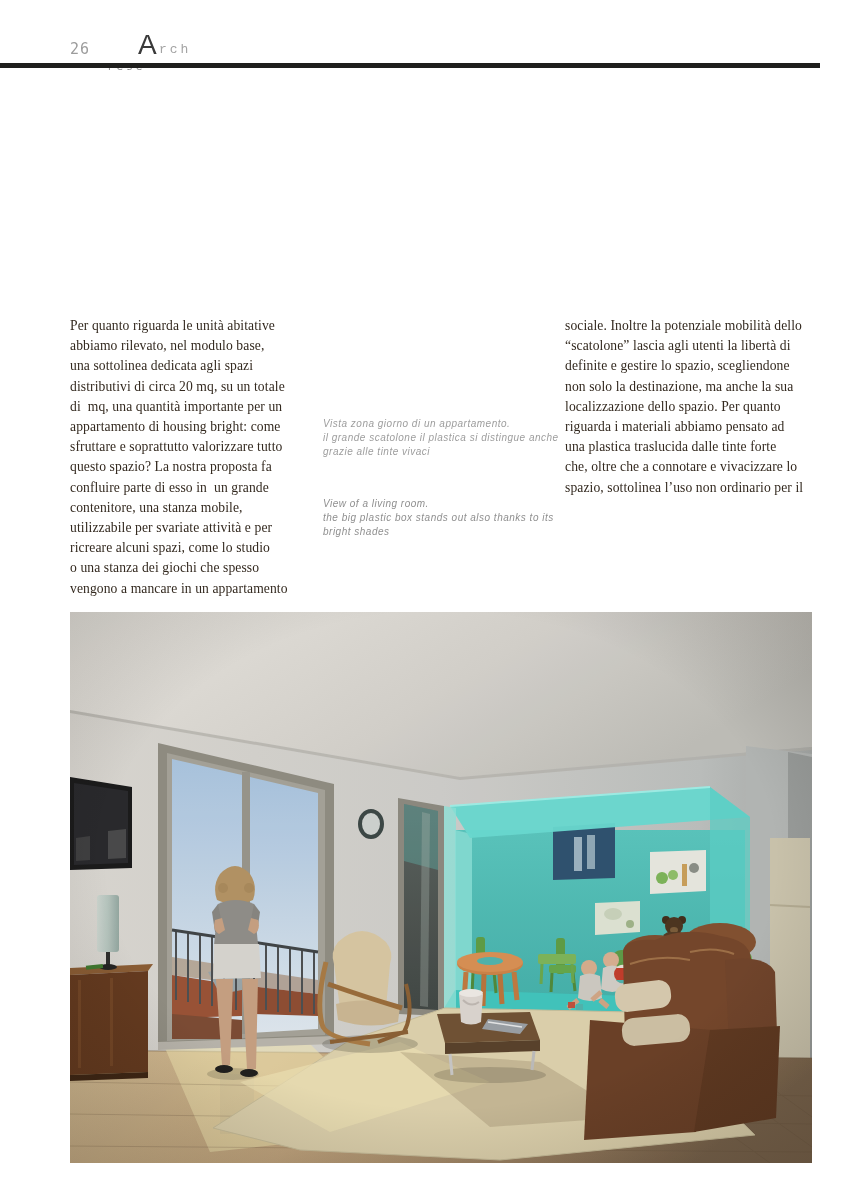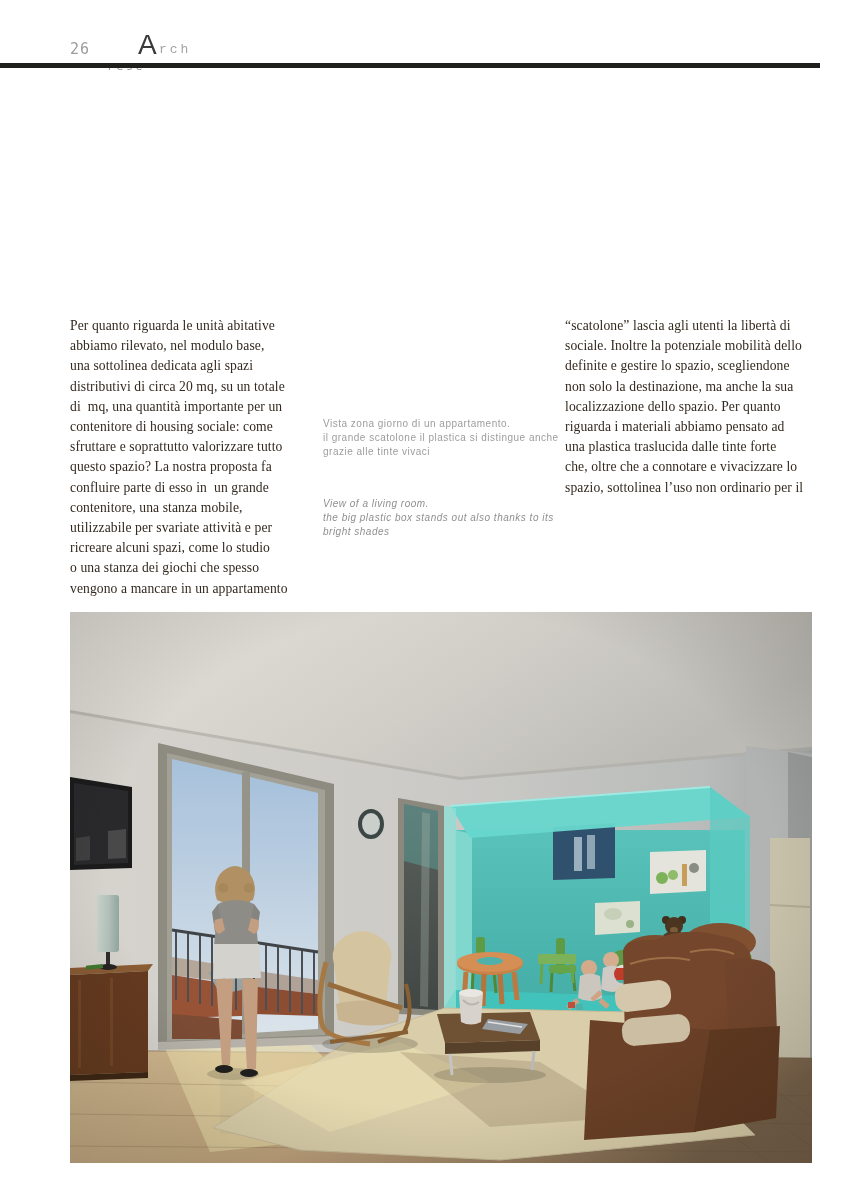--- a/index.html
+++ b/index.html
@@ -19,21 +19,21 @@
   .col{position:absolute;}
   .col-left{left:70px;top:316px;}
   .col-right{left:565px;top:316px;}
   .body-line{font-family:"Liberation Serif",serif;font-size:13.6px;line-height:20.2px;
              color:#33291f;white-space:pre;letter-spacing:0.1px;}
   
   .caption{position:absolute;}
   .caption-it{left:323px;top:417px;}
   .caption-en{left:323px;top:497px;font-style:italic;}
   .cap-line{font-family:"Liberation Sans",sans-serif;font-size:10px;line-height:14px;
-            color:#9d9d9d;letter-spacing:0.5px;white-space:pre;}
+            color:#9d9d9d;letter-spacing:0.5px;white-space:pre;font-style:italic;}
   .caption-en .cap-line{color:#8f8f8f;}
   
   .render{position:absolute;left:70px;top:612px;width:742px;height:551px;margin:0;
           overflow:hidden;}
   .render svg{display:block;}
 </style>
 </head>
 <body>
 
 <div class="page">
@@ -43,34 +43,34 @@
   <span class="logo-cap">A</span>
   <span class="logo-suf">rch</span>
   <div class="rule"></div>
 
   <div class="col col-left">
       <div class="body-line">Per quanto riguarda le unità abitative</div>
       <div class="body-line">abbiamo rilevato, nel modulo base,</div>
       <div class="body-line">una sottolinea dedicata agli spazi</div>
       <div class="body-line">distributivi di circa 20 mq, su un totale</div>
       <div class="body-line">di  mq, una quantità importante per un</div>
-      <div class="body-line">contenitore di housing sociale: come</div>
+      <div class="body-line">appartamento di housing bright: come</div>
       <div class="body-line">sfruttare e soprattutto valorizzare tutto</div>
       <div class="body-line">questo spazio? La nostra proposta fa</div>
       <div class="body-line">confluire parte di esso in  un grande</div>
       <div class="body-line">contenitore, una stanza mobile,</div>
       <div class="body-line">utilizzabile per svariate attività e per</div>
       <div class="body-line">ricreare alcuni spazi, come lo studio</div>
       <div class="body-line">o una stanza dei giochi che spesso</div>
       <div class="body-line">vengono a mancare in un appartamento</div>
     </div>
 
   <div class="col col-right">
+      <div class="body-line">sociale. Inoltre la potenziale mobilità dello</div>
       <div class="body-line">“scatolone” lascia agli utenti la libertà di</div>
-      <div class="body-line">sociale. Inoltre la potenziale mobilità dello</div>
       <div class="body-line">definite e gestire lo spazio, scegliendone</div>
       <div class="body-line">non solo la destinazione, ma anche la sua</div>
       <div class="body-line">localizzazione dello spazio. Per quanto</div>
       <div class="body-line">riguarda i materiali abbiamo pensato ad</div>
       <div class="body-line">una plastica traslucida dalle tinte forte</div>
       <div class="body-line">che, oltre che a connotare e vivacizzare lo</div>
       <div class="body-line">spazio, sottolinea l’uso non ordinario per il</div>
     </div>
 
   <div class="caption caption-it">

